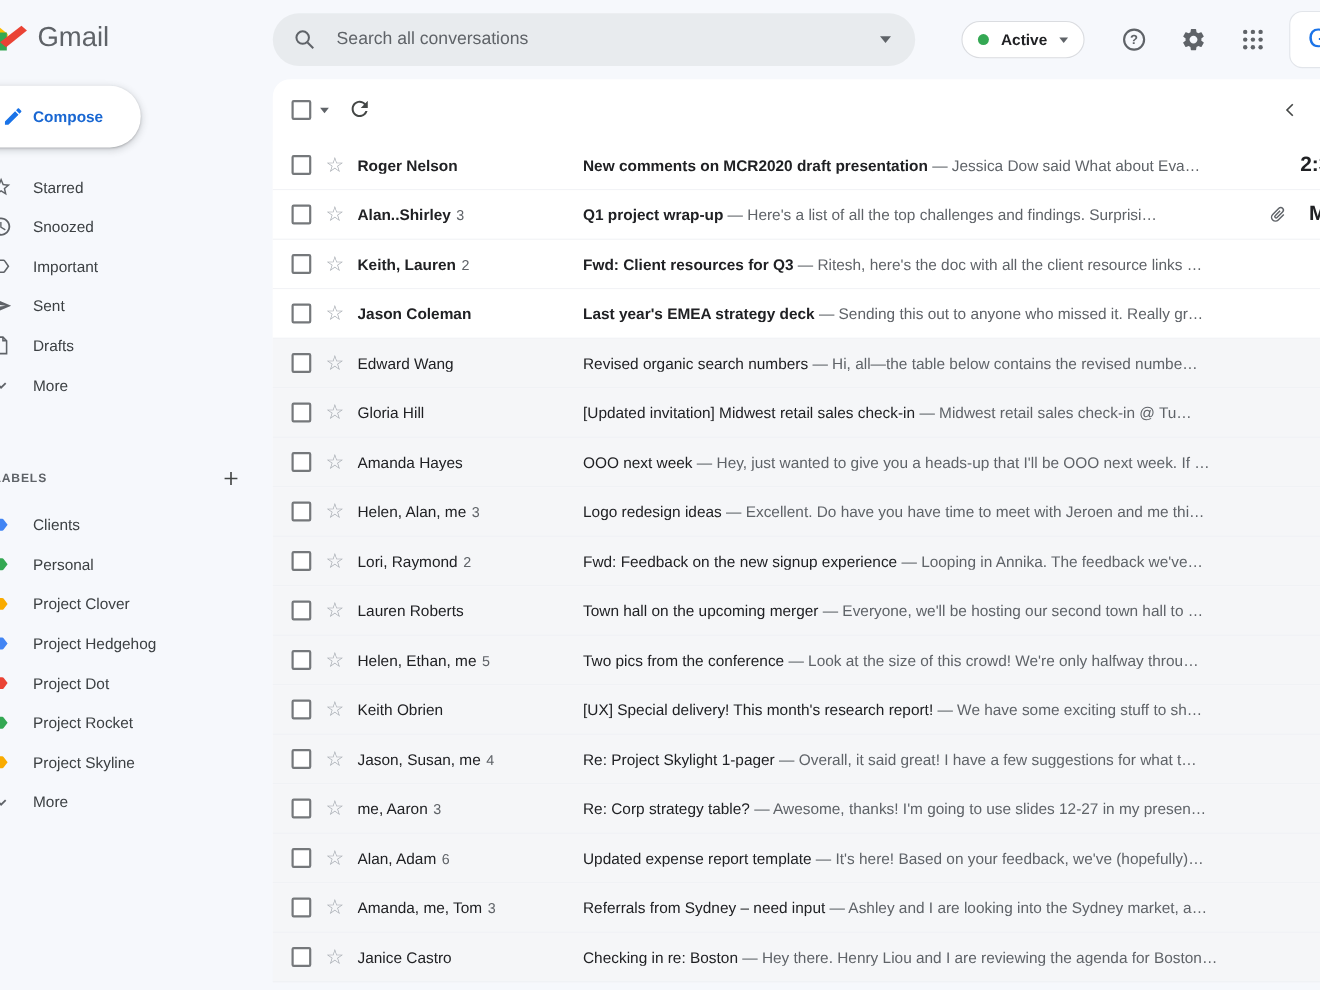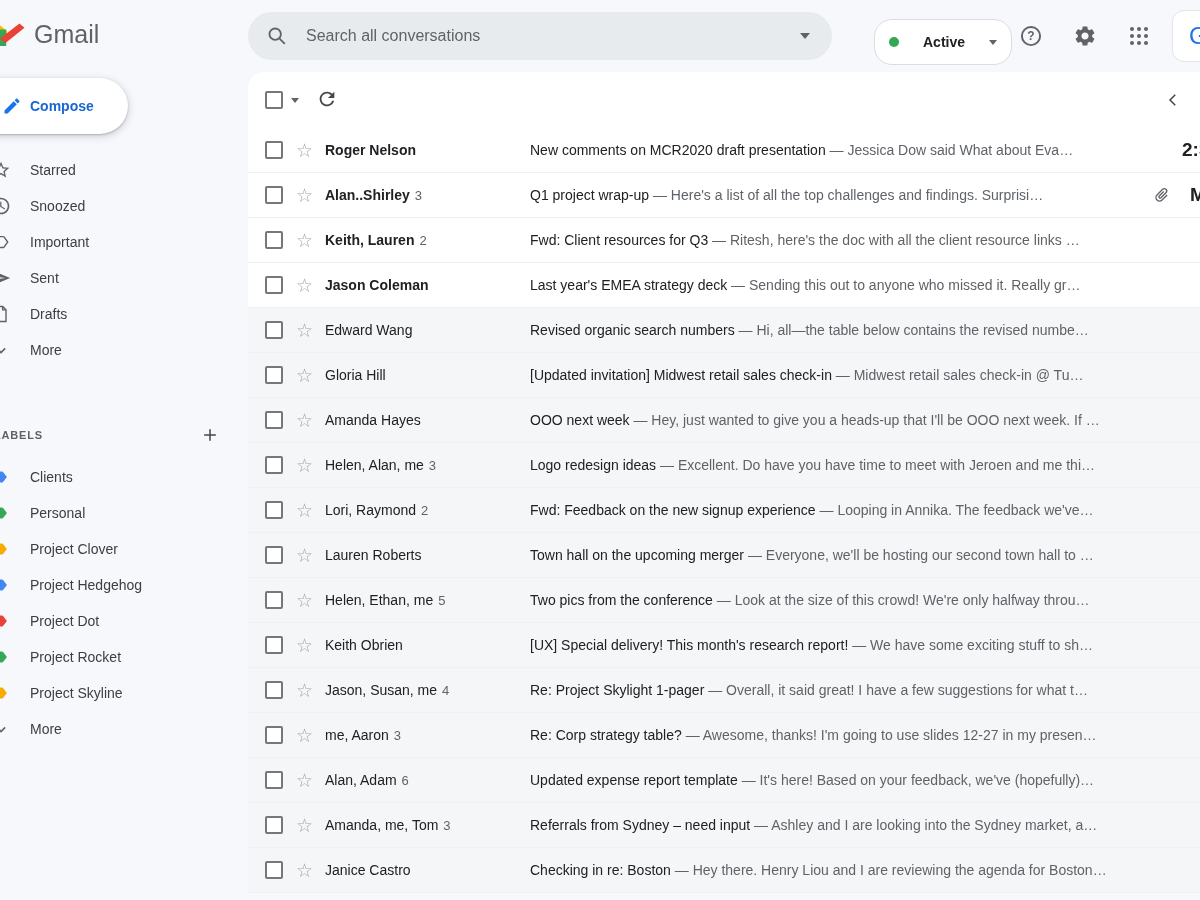--- a/index.html
+++ b/index.html
@@ -11,22 +11,22 @@
   
   .logo{position:absolute;left:-2px;top:20px;display:flex;align-items:center;}
   .logo-text{font-size:25px;color:#5f6368;margin-left:8px;}
   .search-bar{position:absolute;left:248px;top:12px;width:584px;height:48px;background:#e8ebee;
     border-radius:24px;display:flex;align-items:center;}
   .search-placeholder{margin-left:18px;color:#5f6368;font-size:16px;text-align:right;}
   .search-bar .mag{margin-left:18px;display:flex;}
   .caret{width:0;height:0;border-left:5px solid transparent;border-right:5px solid transparent;
     border-top:6px solid #5f6368;}
   .search-caret{position:absolute;right:22px;}
-  .active-chip{position:absolute;left:874px;top:19px;height:46px;background:#fff;border:1px solid #dadce0;
-    border-radius:18px;display:flex;align-items:center;padding:0 14px;gap:24px;box-sizing:border-box;}
+  .active-chip{position:absolute;left:874px;top:19px;height:34px;background:#fff;border:1px solid #dadce0;
+    border-radius:18px;display:flex;align-items:center;padding:0 14px;gap:11px;box-sizing:border-box;}
   .active-dot{width:10px;height:10px;border-radius:50%;background:#34a853;}
   .active-label{font-size:14px;font-weight:bold;color:#202124;}
   .chip-caret{border-top-width:5px;border-left-width:4px;border-right-width:4px;}
   .icon-btn{position:absolute;top:22px;width:28px;height:28px;display:flex;align-items:center;justify-content:center;cursor:pointer;}
   #help-btn{left:1017px;} #settings-btn{left:1071px;} #apps-btn{left:1125px;}
   .dots{display:grid;grid-template-columns:repeat(3,4px);grid-auto-rows:4px;gap:3px;}
   .dots span{width:4px;height:4px;border-radius:50%;background:#5f6368;}
   .g-btn{position:absolute;left:1172px;top:10px;width:70px;height:52px;background:#fff;border:1px solid #e2e5ea;
     border-radius:12px;font-size:24px;color:#1a73e8;display:flex;align-items:center;padding-left:16px;box-sizing:border-box;}
   
@@ -56,21 +56,21 @@
   .list{position:absolute;top:56px;left:0;right:0;}
   .mail-row{position:relative;height:45px;display:flex;align-items:center;border-bottom:1px solid #eff1f4;
     background:#f5f6f8;box-sizing:border-box;padding-left:17px;overflow:hidden;cursor:pointer;}
   .mail-row.unread{background:#fff;}
   .mail-row .star{margin-left:13px;font-size:19px;color:#a1a6ad;line-height:1;cursor:pointer;}
   .mail-row .sender{position:absolute;left:77px;width:200px;font-size:14px;color:#202124;white-space:nowrap;overflow:hidden;}
   .mail-row.unread .sender .name{font-weight:bold;}
   .sender .cnt{color:#5f6368;font-size:13px;margin-left:5px;font-weight:normal;}
   .subjline{position:absolute;left:282px;right:0;white-space:nowrap;overflow:hidden;font-size:14px;color:#5f6368;}
   .subjline .subj{color:#202124;}
-  .mail-row.unread .subjline .subj{font-weight:normal;}
+  .mail-row.unread .subjline .subj{font-weight:bold;}
   .meta-time{position:absolute;left:930px;font-size:19px;color:#202124;font-weight:bold;background:inherit;padding:2px 0 2px 4px;}
   .meta-time.pos2{left:938px;}
   .clip-wrap{position:absolute;left:900px;top:13px;background:inherit;padding-left:4px;}
 </style>
 </head>
 <body>
 
 <div class="logo">
   <span style="display:flex;">
     <svg width="28" height="26" viewBox="0 0 28 26">

